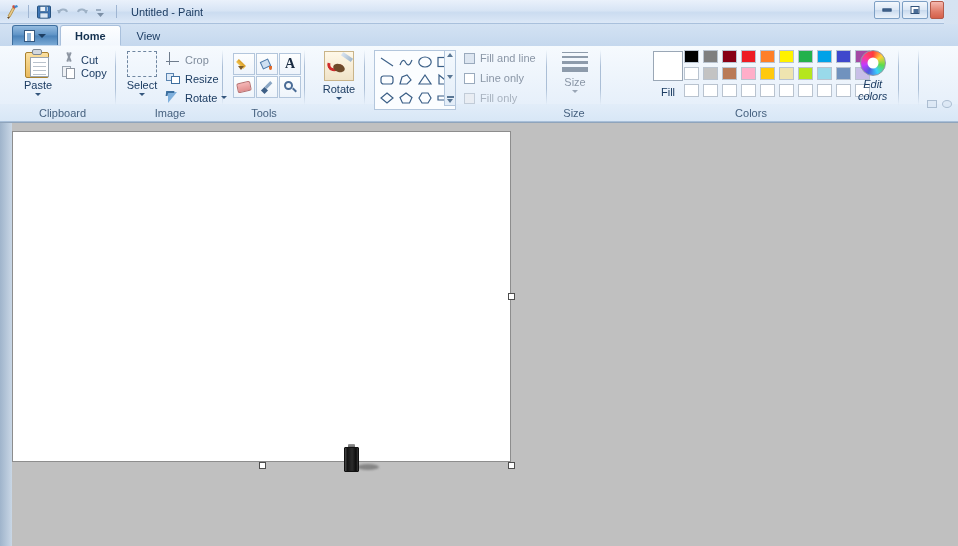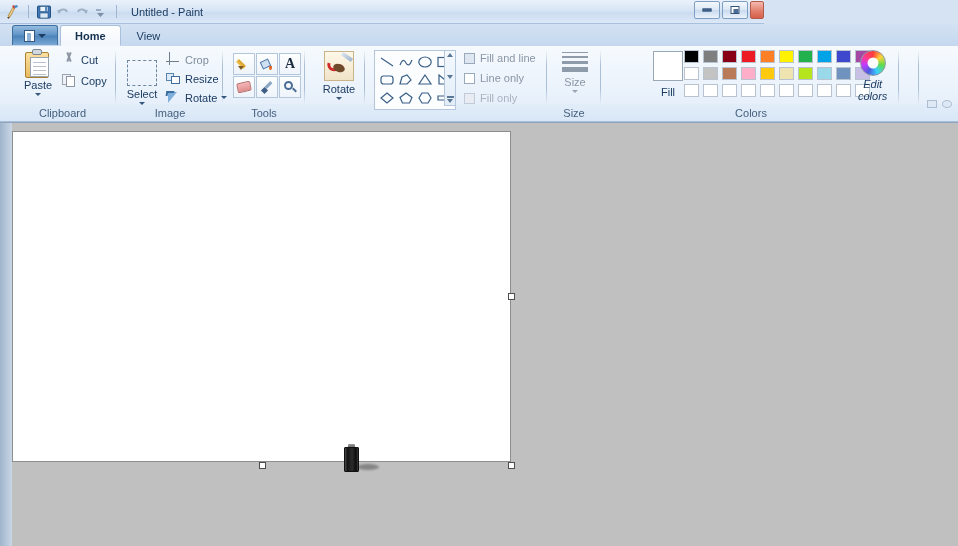--- a/index.html
+++ b/index.html
@@ -11,21 +11,21 @@
     background: #c8c8c8;
   }
   #app {
     position: relative;
     width: 958px; height: 546px;
     background: linear-gradient(180deg,#d6e3f2 0%,#c9d9ee 100%);
   }
 
   
   .titlebar {
-    position: absolute; left: 0; top: 0; width: 764px; height: 24px;
+    position: absolute; left: 0; top: 0; width: 944px; height: 24px;
     background: linear-gradient(180deg,#eaf1fb 0%,#d8e5f5 45%,#cbdcf0 55%,#dce8f7 100%);
     border-bottom: 1px solid #a9c0dc;
     display: flex; align-items: center;
   }
   .qat { display: flex; align-items: center; gap: 3px; padding-left: 5px; height: 100%; }
   .qat-ico {
     width: 16px; height: 16px; position: relative;
     display: inline-block;
   }
   .sep-v { width: 1px; height: 13px; background: #9fb5d2; margin: 0 4px; }
@@ -313,30 +313,30 @@
         </span>
       <span class="clip"></span>
     </span>
     <span class="lbl">Paste</span>
     <span class="caret"></span>
   </div>
   <div class="smallitem enabled" style="left:62px; top:52px;">
     <span class="ico-scissor"></span>
     <span>Cut</span>
   </div>
-  <div class="smallitem enabled" style="left:62px; top:73px;">
+  <div class="smallitem enabled" style="left:62px; top:65px;">
     <span class="ico-copy">
         <span class="c1"></span>
         <span class="c2"></span>
       </span>
     <span>Copy</span>
   </div>
   <div class="grplabel" style="left:10px; width:105px;">Clipboard</div>
 
-  <div class="bigbtn" style="left:120px; top:60px; width:44px;">
+  <div class="bigbtn" style="left:120px; top:51px; width:44px;">
     <span class="ico-select"></span>
     <span class="lbl" style="margin-top:2px;">Select</span>
     <span class="caret"></span>
   </div>
   <div class="smallitem" style="left:166px; top:52px;">
     <span class="ico-crop"></span>
     <span>Crop</span>
   </div>
   <div class="smallitem enabled" style="left:166px; top:71px;">
     <span class="ico-resize">

